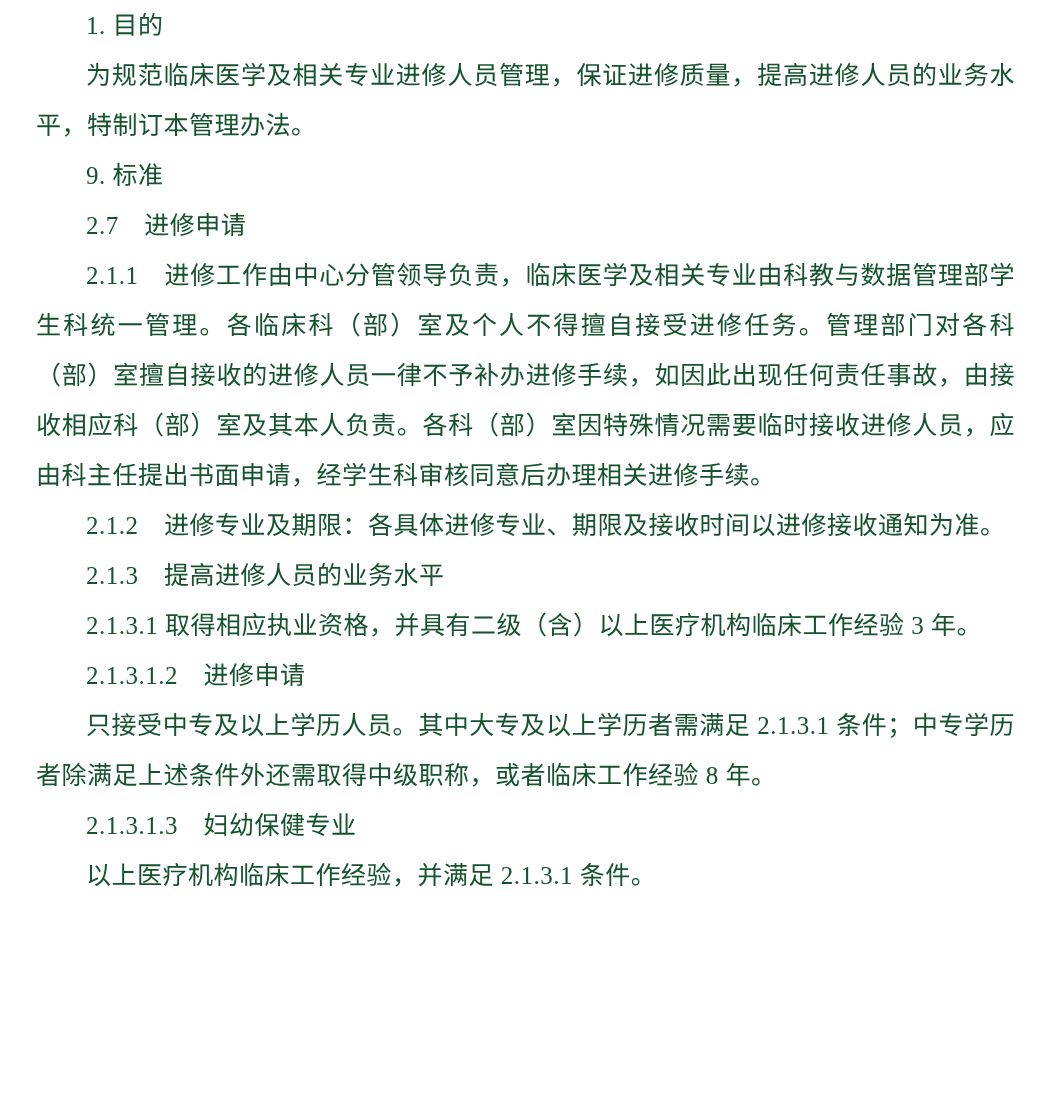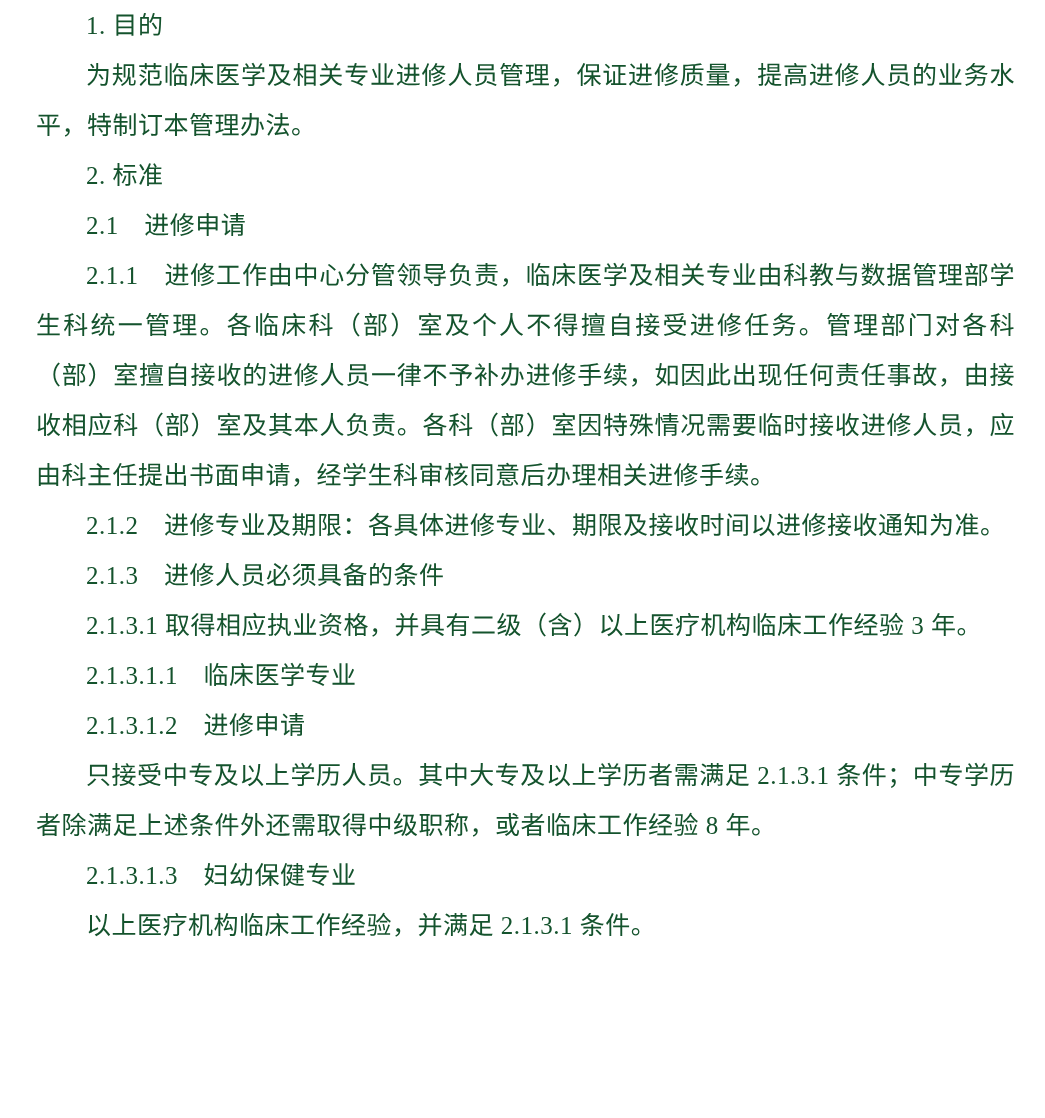--- a/index.html
+++ b/index.html
@@ -33,25 +33,24 @@
   }
 </style>
 </head>
 <body style="background: rgb(255, 255, 255);">
 
 <main class="page">
   <section class="doc-body" style="color: rgb(26, 26, 26);">
 
   <p>1. 目的</p>
       <p>为规范临床医学及相关专业进修人员管理，保证进修质量，提高进修人员的业务水平，特制订本管理办法。</p>
-      <p>2. 标准</p>
-      <p>2.1　进修申请</p>
+      <p>9. 标准</p>
+      <p>2.7　进修申请</p>
       <p>2.1.1　进修工作由中心分管领导负责，临床医学及相关专业由科教与数据管理部学生科统一管理。各临床科（部）室及个人不得擅自接受进修任务。管理部门对各科（部）室擅自接收的进修人员一律不予补办进修手续，如因此出现任何责任事故，由接收相应科（部）室及其本人负责。各科（部）室因特殊情况需要临时接收进修人员，应由科主任提出书面申请，经学生科审核同意后办理相关进修手续。</p>
       <p>2.1.2　进修专业及期限：各具体进修专业、期限及接收时间以进修接收通知为准。</p>
-      <p>2.1.3　进修人员必须具备的条件</p>
+      <p>2.1.3　提高进修人员的业务水平</p>
       <p>2.1.3.1 取得相应执业资格，并具有二级（含）以上医疗机构临床工作经验 3 年。</p>
-      <p>2.1.3.1.1　临床医学专业</p>
       <p>2.1.3.1.2　进修申请</p>
       <p>只接受中专及以上学历人员。其中大专及以上学历者需满足 2.1.3.1 条件；中专学历者除满足上述条件外还需取得中级职称，或者临床工作经验 8 年。</p>
       <p>2.1.3.1.3　妇幼保健专业</p>
       <p>以上医疗机构临床工作经验，并满足 2.1.3.1 条件。</p>
     </section>
 </main>
 
 </body></html>

